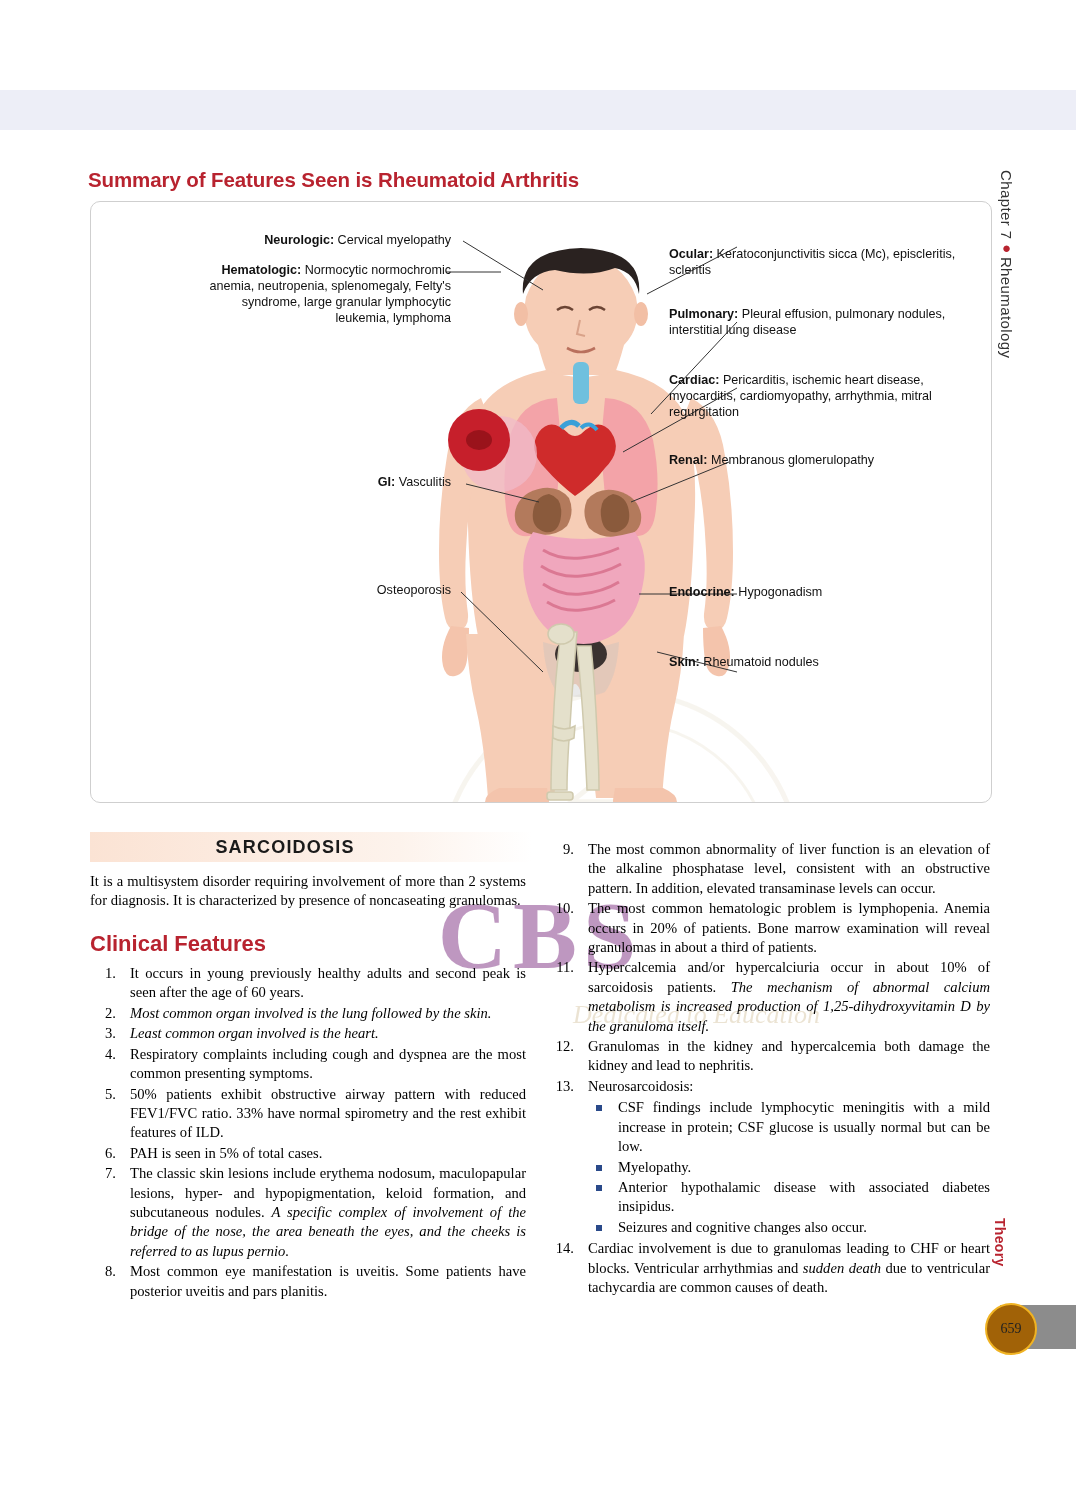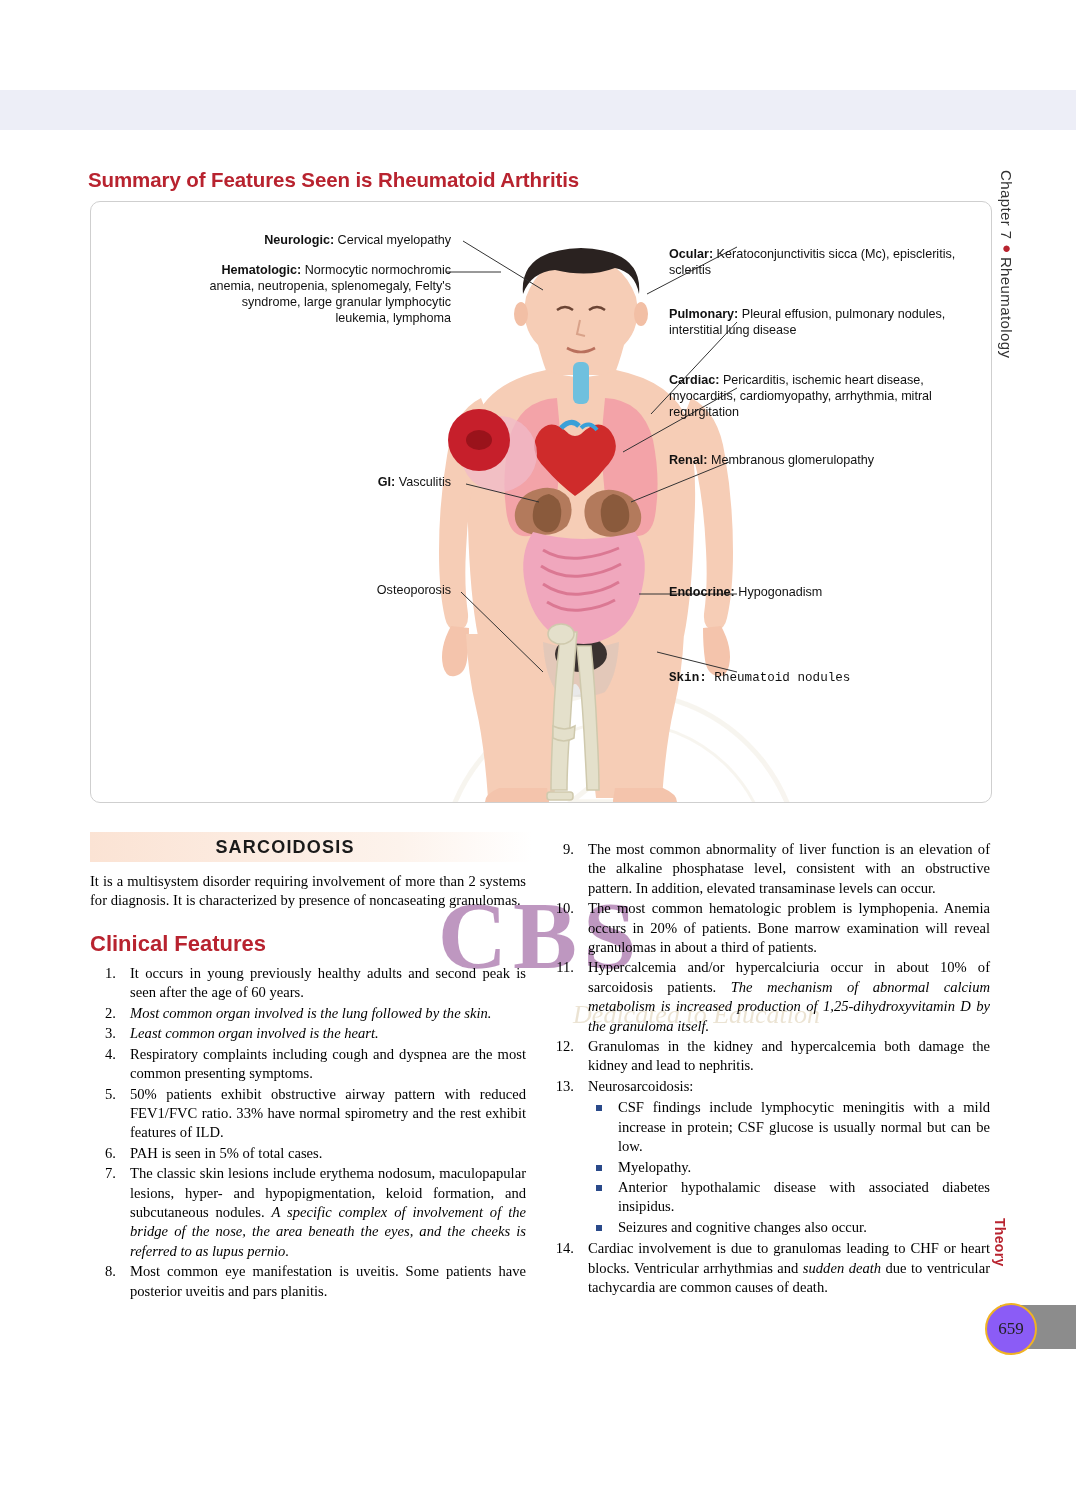--- a/index.html
+++ b/index.html
@@ -71,27 +71,27 @@
     position: absolute;
     left: 1000px; top: 1305px;
     width: 76px; height: 44px;
     background: #8c8c8c;
   }
   .page-num {
     position: absolute;
     left: 985px; top: 1303px;
     width: 48px; height: 48px;
     border-radius: 50%;
-    background: #8b5cf6;
+    background: #a16207;
     border: 2px solid #f0b323;
     display: flex;
     align-items: center;
     justify-content: center;
     font-family: "Liberation Serif", serif;
-    font-size: 17px;
+    font-size: 14px;
     color: #222;
   }
 
   
   .section-title {
     position: absolute;
     left: 88px; top: 168px;
     font-family: "Liberation Sans", sans-serif;
     font-size: 20.5px;
     font-weight: bold;
@@ -382,21 +382,21 @@
     </div>
 
     <div class="fig-label right" style="left:578px; top:250px; width:310px;">
       <b>Renal:</b><span> Membranous glomerulopathy</span>
     </div>
 
     <div class="fig-label right" style="left:578px; top:382px; width:310px;">
       <b>Endocrine:</b><span> Hypogonadism</span>
     </div>
 
-    <div class="fig-label right" style="left:578px; top:468px; width:310px;font-family:Liberation Mono, monospace;">
+    <div class="fig-label right" style="left:578px; top:452px; width:310px;">
       <b>Skin:</b><span> Rheumatoid nodules</span>
     </div>
   </div>
 
   <div class="wm-text">CBS</div>
   <div class="wm-sub">Dedicated to Education</div>
 
   <div class="sarc-bar">
     <span>SARCOIDOSIS</span>
   </div>

